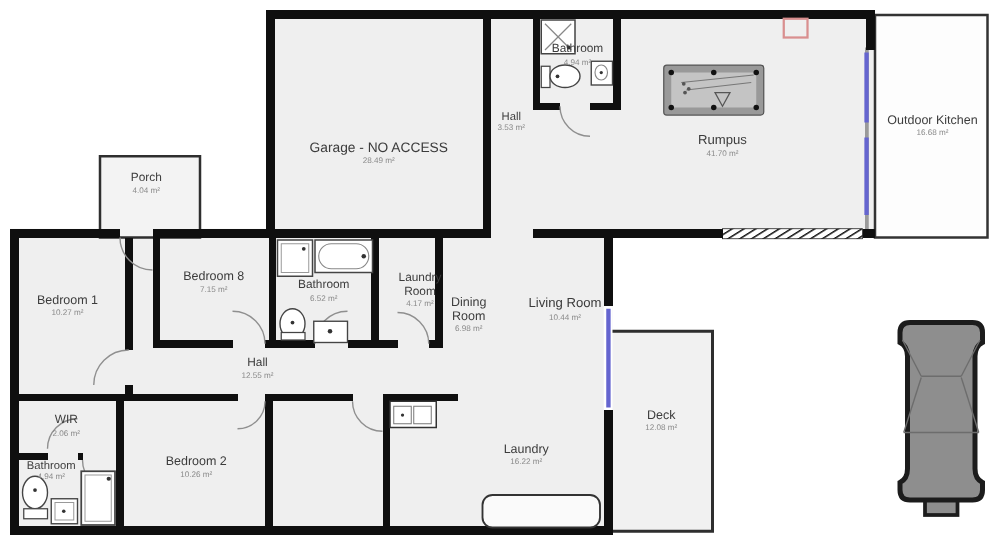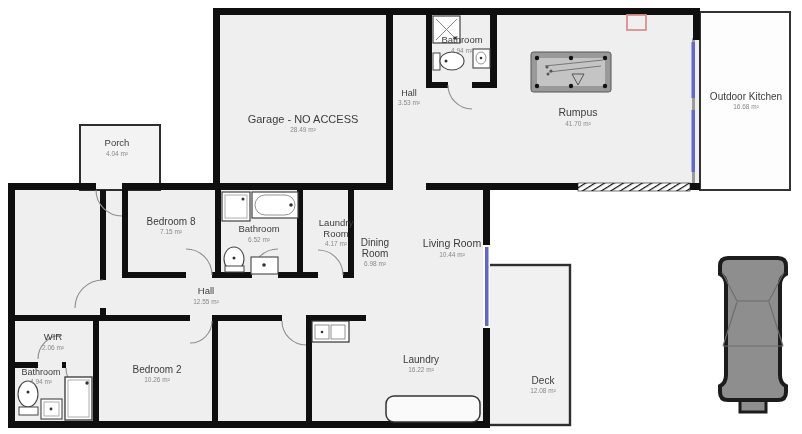--- a/index.html
+++ b/index.html
@@ -206,20 +206,24 @@
         <div class="room-area">16.68 m²</div>
       </div>
       <div class="room-label" style="left: 533px; top: 118px; width: 90px;">
         <div class="room-name" style="font-size: 10.5px;">Rumpus</div>
         <div class="room-area">41.70 m²</div>
       </div>
       <div class="room-label" style="left: 87px; top: 148px; width: 60px;">
         <div class="room-name" style="font-size: 9.5px;">Porch</div>
         <div class="room-area">4.04 m²</div>
       </div>
+      <div class="room-label" style="left: 14px; top: 246px; width: 80px;">
+        <div class="room-name" style="font-size: 10px;">Bedroom 1</div>
+        <div class="room-area">10.27 m²</div>
+      </div>
       <div class="room-label" style="left: 131px; top: 227px; width: 80px;">
         <div class="room-name" style="font-size: 10px;">Bedroom 8</div>
         <div class="room-area">7.15 m²</div>
       </div>
       <div class="room-label" style="left: 219px; top: 234px; width: 80px;">
         <div class="room-name" style="font-size: 9.5px;">Bathroom</div>
         <div class="room-area">6.52 m²</div>
       </div>
       <div class="room-label" style="left: 311px; top: 234px; width: 50px;">
         <div class="room-name" style="font-size: 9.5px;">Laundry Room</div>
@@ -246,18 +250,18 @@
         <div class="room-area">4.94 m²</div>
       </div>
       <div class="room-label" style="left: 112px; top: 375px; width: 90px;">
         <div class="room-name" style="font-size: 10px;">Bedroom 2</div>
         <div class="room-area">10.26 m²</div>
       </div>
       <div class="room-label" style="left: 381px; top: 365px; width: 80px;">
         <div class="room-name" style="font-size: 10px;">Laundry</div>
         <div class="room-area">16.22 m²</div>
       </div>
-      <div class="room-label" style="left: 513px; top: 338px; width: 60px; margin-top: 48px;">
+      <div class="room-label" style="left: 499px; top: 338px; width: 60px;">
         <div class="room-name" style="font-size: 10px;">Deck</div>
         <div class="room-area">12.08 m²</div>
       </div>
     </div>
 </div>
 
 </body></html>

